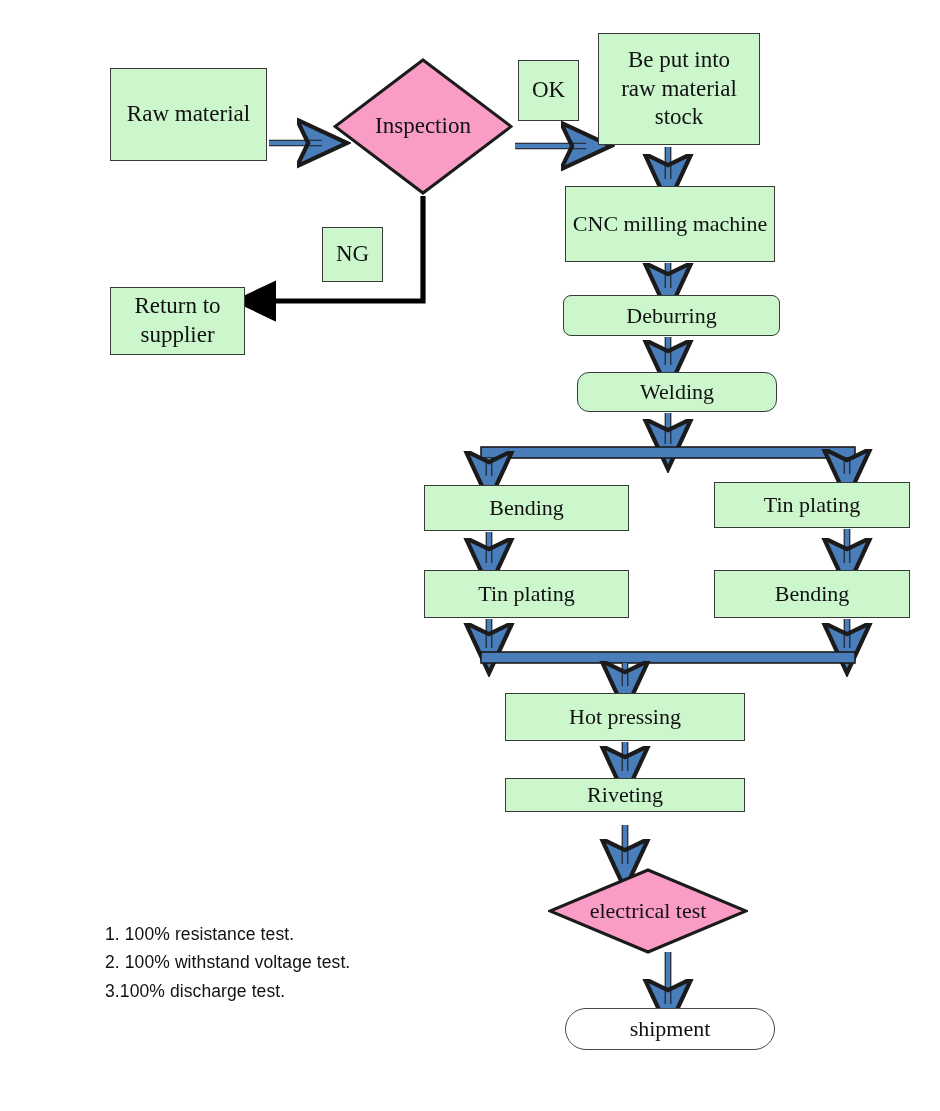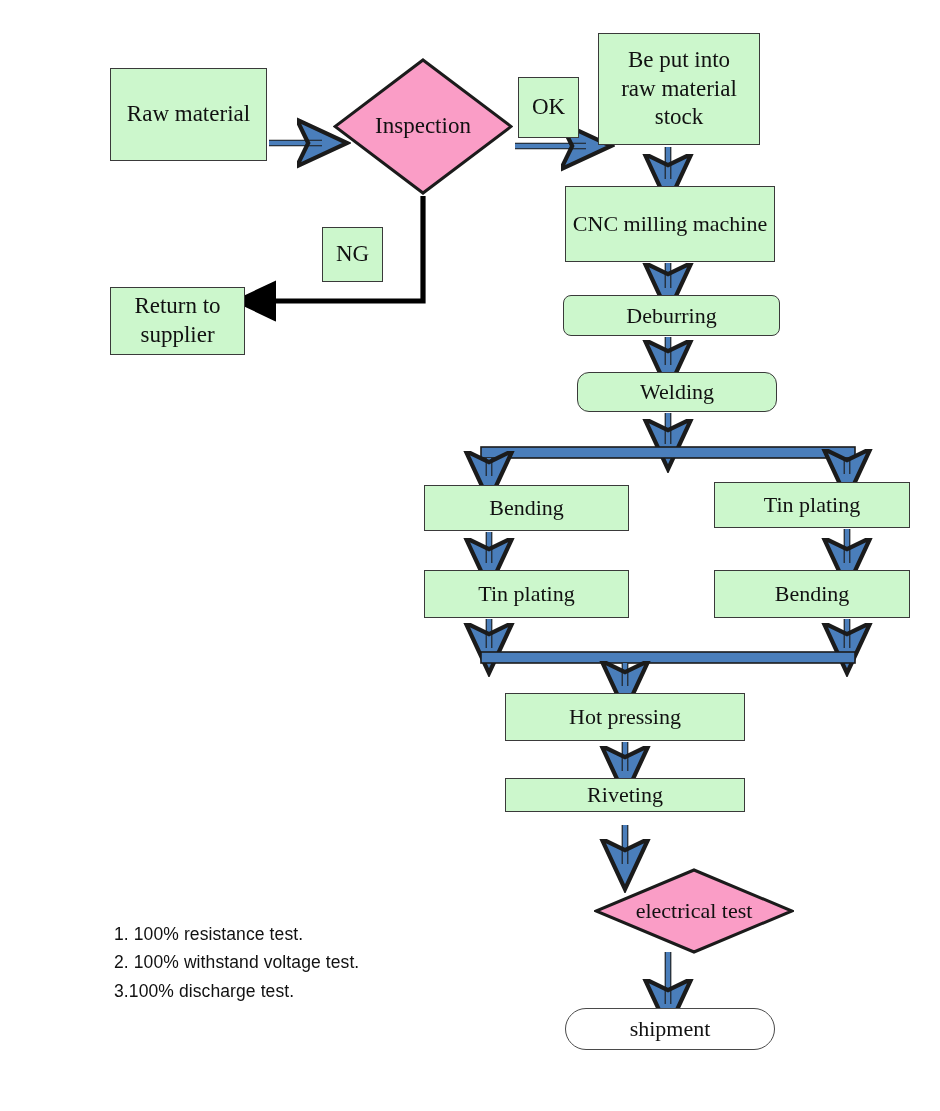--- a/index.html
+++ b/index.html
@@ -20,21 +20,21 @@
   .diamond .dshape{position:absolute;left:0;top:0;width:100%;height:100%;}
   .diamond .dtext{position:relative;z-index:2;width:100%;text-align:center;}
 
   .pill{background:#ffffff;border:1.8px solid #4a4a4a;border-radius:999px;}
 
   svg.lines{position:absolute;left:0;top:0;width:940px;height:1111px;
             pointer-events:none;}
 
   .notes{position:absolute;font-family:"Liberation Sans", sans-serif;
          font-size:17.5px;color:#111;line-height:1.62;letter-spacing:.1px;}
-  .notes div{white-space:nowrap;margin-left:9px;}
+  .notes div{white-space:nowrap;}
 </style>
 </head>
 <body>
 
 <div id="canvas">
 
   <svg class="lines" viewBox="0 0 940 1111">
     <defs>
       <marker id="ah" markerWidth="9" markerHeight="9" refX="4.2" refY="4.5" orient="auto" markerUnits="strokeWidth">
         <path d="M0,0.6 L8.4,4.5 L0,8.4 L1.9,4.5 Z" fill="#4a7ebb" stroke="#1b1b1b" stroke-width="0.7"></path>
@@ -132,21 +132,21 @@
     <span>Raw material</span>
   </div>
 
   <div class="node diamond" style="left:333px;top:58px;width:180px;height:137px;">
     <svg class="dshape" viewBox="0 0 180 137" preserveAspectRatio="none">
       <polygon points="90,2 178,68.5 90,135 2,68.5" fill="#fa9dc6" stroke="#1b1b1b" stroke-width="3"></polygon>
     </svg>
     <span class="dtext lbl">Inspection</span>
   </div>
 
-  <div class="node proc lbl" style="left:518px;top:60px;width:61px;height:61px;margin-top:17px;">
+  <div class="node proc lbl" style="left:518px;top:60px;width:61px;height:61px;">
     <span>OK</span>
   </div>
 
   <div class="node proc lbl" style="left:598px;top:33px;width:162px;height:112px;padding:0 10px;">
     <span>Be put into raw material stock</span>
   </div>
 
   <div class="node proc mid" style="left:565px;top:186px;width:210px;height:76px;">
     <span>CNC milling machine</span>
   </div>
@@ -176,21 +176,21 @@
   </div>
 
   <div class="node proc mid" style="left:505px;top:693px;width:240px;height:48px;">
     <span>Hot pressing</span>
   </div>
 
   <div class="node proc mid" style="left:505px;top:778px;width:240px;height:34px;">
     <span>Riveting</span>
   </div>
 
-  <div class="node diamond" style="left:594px;top:868px;width:200px;height:86px;">
+  <div class="node diamond" style="left:548px;top:868px;width:200px;height:86px;">
     <svg class="dshape" viewBox="0 0 200 86" preserveAspectRatio="none">
       <polygon points="100,2 198,43 100,84 2,43" fill="#fa9dc6" stroke="#1b1b1b" stroke-width="3"></polygon>
     </svg>
     <span class="dtext mid">electrical test</span>
   </div>
 
   <div class="node pill mid" style="left:565px;top:1008px;width:210px;height:42px;">
     <span>shipment</span>
   </div>
 

